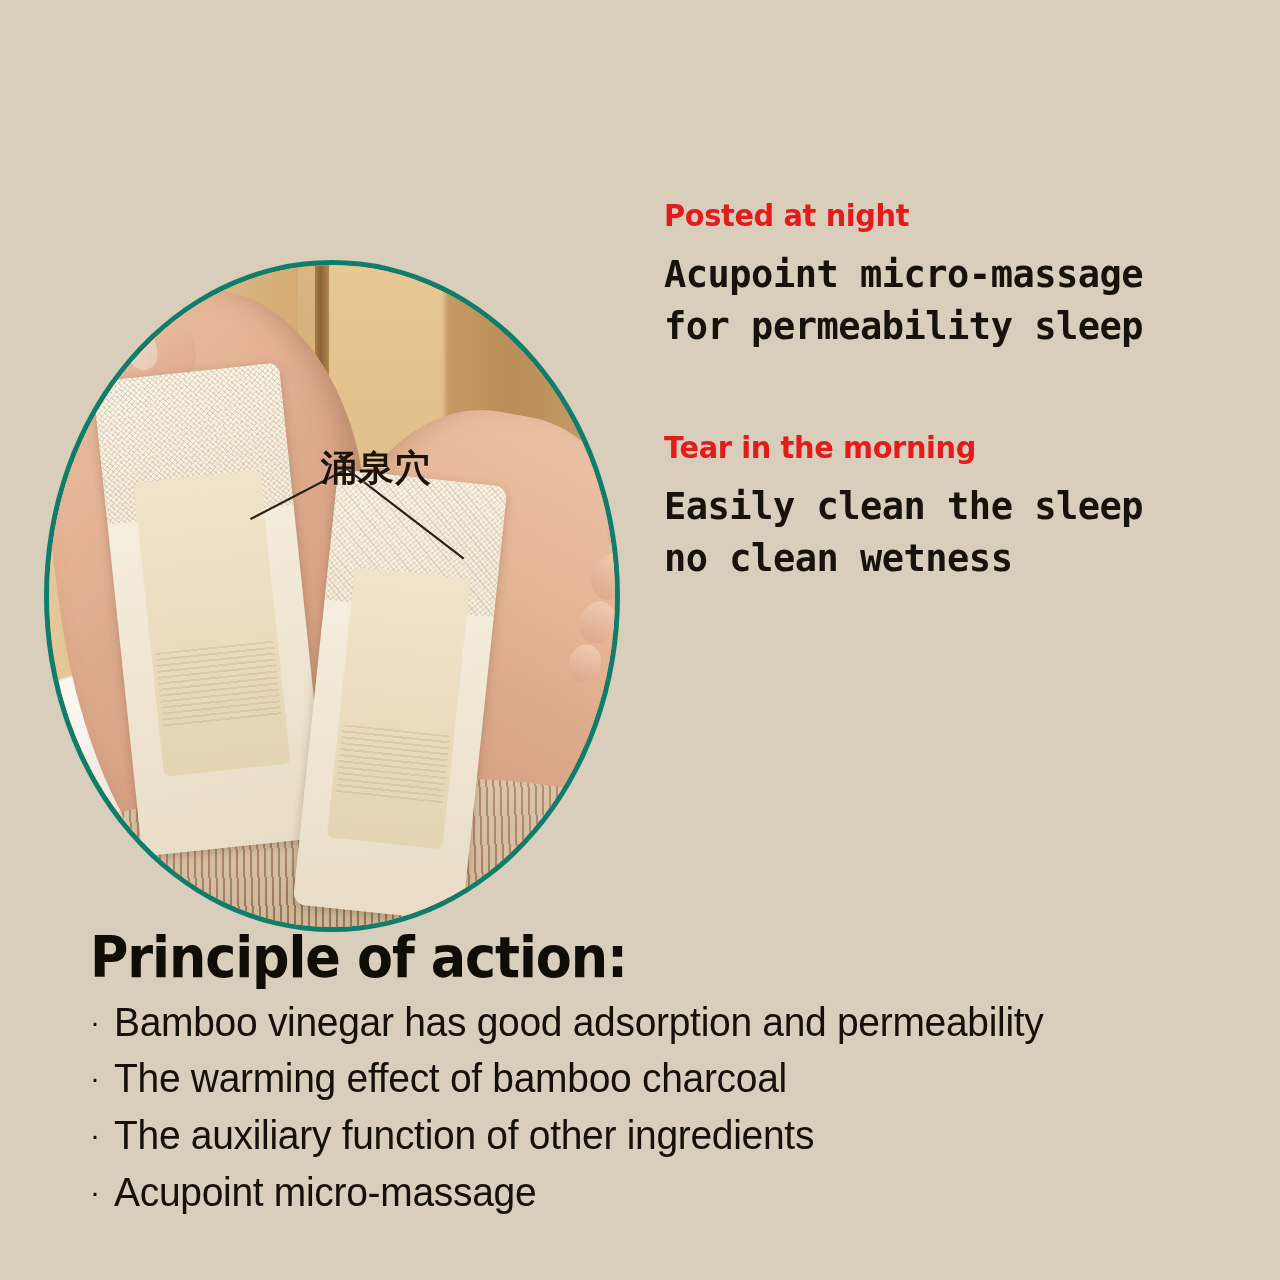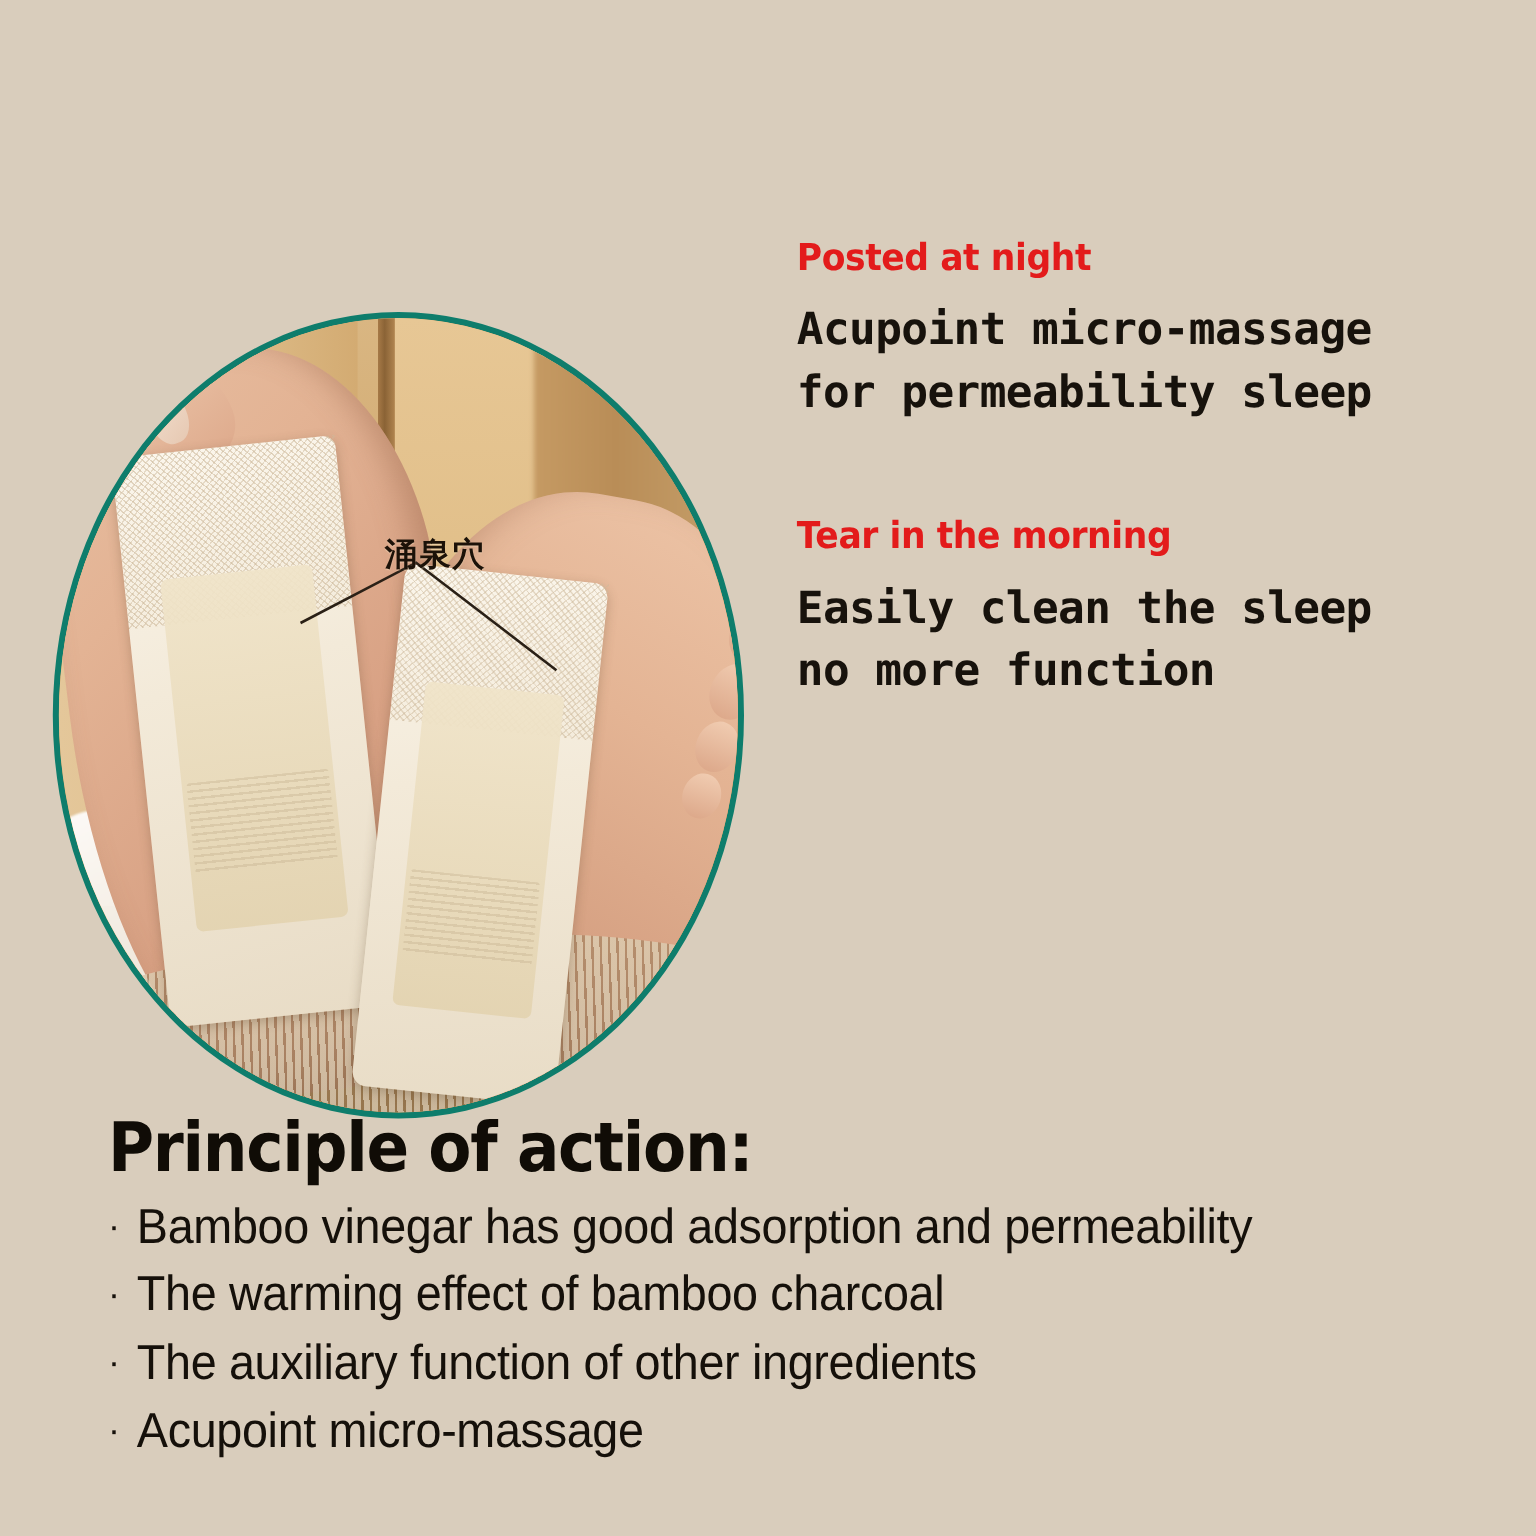--- a/index.html
+++ b/index.html
@@ -279,21 +279,21 @@
     width: 100%;
     height: 100%;
     pointer-events: none;
   }
 
   .acupoint-label {
     position: absolute;
     left: 48%;
     top: 27%;
     font-family: "DejaVu Sans", sans-serif;
-    font-size: 27px;
+    font-size: 36px;
     font-weight: 700;
     color: #1c1208;
     letter-spacing: 1px;
     white-space: nowrap;
     text-shadow: 0 1px 1px rgba(255,240,210,.45);
     text-align: right;
   }
 
   
   .copy {
@@ -434,21 +434,21 @@
       <p class="headline">
         <span class="ln">Acupoint micro-massage</span>
         <span class="ln">for permeability sleep</span>
       </p>
     </div>
 
     <div class="copy-block">
       <p class="kicker">Tear in the morning</p>
       <p class="headline">
         <span class="ln">Easily clean the sleep</span>
-        <span class="ln">no more function</span>
+        <span class="ln">no clean wetness</span>
       </p>
     </div>
 
   </div>
 
   <div class="principle">
     <h2 class="principle-title">Principle of action:</h2>
 
     <ul class="bullets">
       <li class="bullet">

